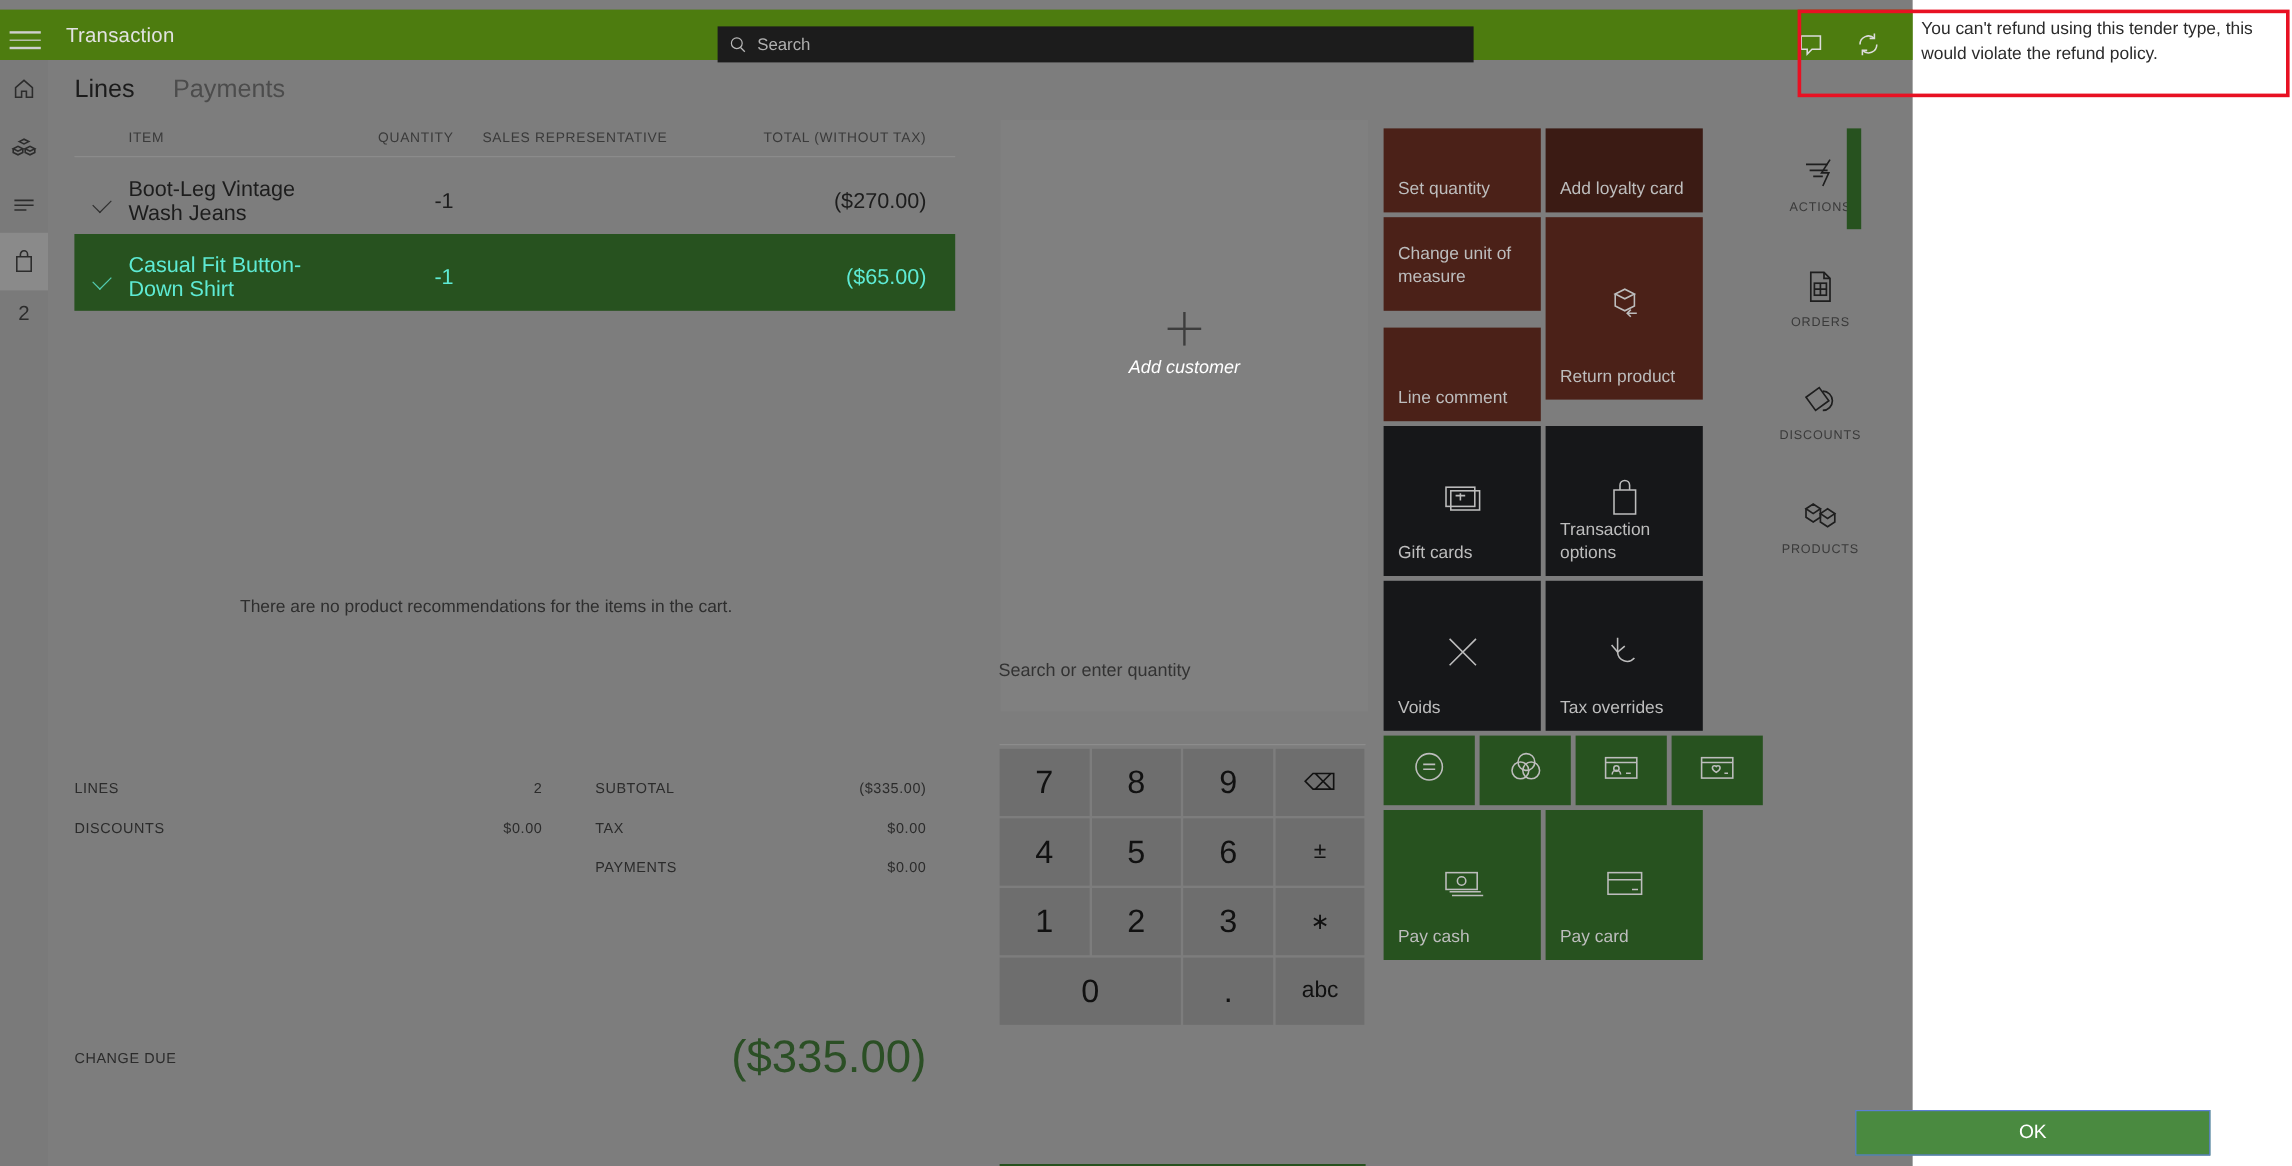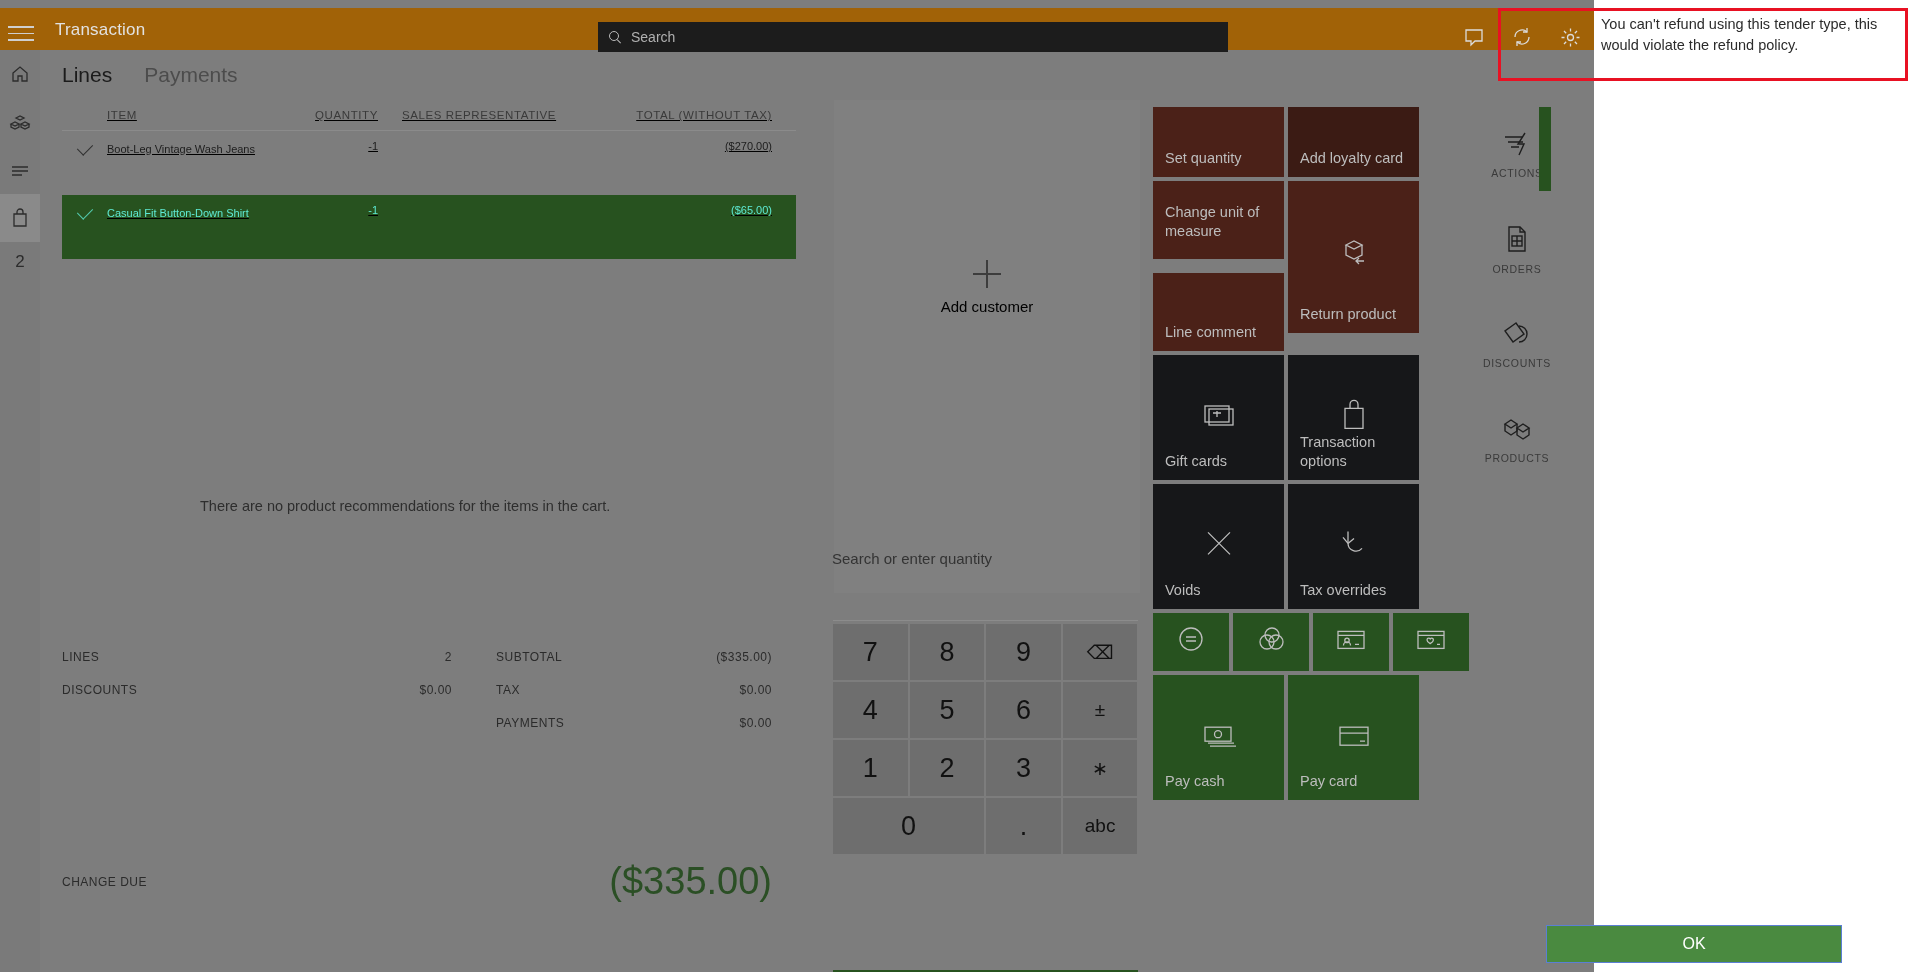--- a/index.html
+++ b/index.html
@@ -1,21 +1,21 @@
 <!DOCTYPE html>
 <html><head>
 <meta charset="utf-8">
 <style>
   html,body{margin:0;padding:0;background:#fff;}
   body{width:1910px;height:972px;font-family:"Liberation Sans",sans-serif;overflow:hidden;}
   #app{position:relative;width:1910px;height:972px;background:#ffffff;}
 
   
   .pos{position:absolute;left:0;top:0;width:1594px;height:972px;background:#7d7d7d;}
-  .topbar{position:absolute;left:0;top:8px;width:1594px;height:42px;background:#a16207;}
+  .topbar{position:absolute;left:0;top:8px;width:1594px;height:42px;background:#4d7c0f;padding-left:35px;}
   .hamburger{position:absolute;left:8px;top:13px;width:26px;height:18px;cursor:pointer;}
   .hamburger i{display:block;height:1.5px;background:#cfcfcf;margin:5px 0;}
   .topbar-title{position:absolute;left:55px;top:12px;font-size:17px;color:#e2e2e2;letter-spacing:.2px;}
   .searchbox{position:absolute;left:598px;top:14px;width:630px;height:30px;background:#1c1c1c;display:flex;align-items:center;}
   .searchbox .mag{margin-left:10px;width:15px;height:15px;position:relative;}
   .searchbox .mag:before{content:"";position:absolute;left:1px;top:1px;width:8px;height:8px;border:1.4px solid #b9b9b9;border-radius:50%;}
   .searchbox .mag:after{content:"";position:absolute;left:9px;top:9px;width:5px;height:1.4px;background:#b9b9b9;transform:rotate(45deg);transform-origin:left center;}
   .searchbox span{margin-left:8px;font-size:14px;color:#b0b0b0;}
   .topicons{position:absolute;top:8px;right:0;height:42px;display:flex;align-items:center;}
   .ticon{width:48px;height:42px;display:flex;align-items:center;justify-content:center;cursor:pointer;}
@@ -27,28 +27,28 @@
   .lr-item.sel{background:#8a8a8a;}
   .lr-item svg{stroke:#2c2c2c;fill:none;stroke-width:1.3;}
   .lr-count{width:40px;height:40px;display:flex;align-items:center;justify-content:center;font-size:17px;color:#2c2c2c;}
 
   
   .content{position:absolute;left:40px;top:50px;width:1554px;height:922px;}
   .tabs{position:absolute;left:22px;top:13px;display:flex;gap:32px;}
   .tab{font-size:21px;color:#4c4c4c;cursor:pointer;}
   .tab.active{color:#1b1b1b;}
 
-  .cart{position:absolute;left:22px;top:50px;width:734px;height:460px;text-decoration:underline;}
+  .cart{position:absolute;left:22px;top:50px;width:734px;height:460px;}
   .cart-head{display:flex;height:30px;align-items:center;font-size:11.5px;letter-spacing:.6px;color:#3a3a3a;border-bottom:1px solid #8b8b8b;}
   .c-exp{width:45px;}
   .c-item{flex:1;}
   .c-qty{width:110px;text-align:right;}
   .c-rep{width:190px;padding-left:24px;}
   .c-tot{width:180px;text-align:right;padding-right:24px;}
-  .row{display:flex;min-height:56px;padding-top:8px;font-size:11px;color:#1d1d1d;}
+  .row{display:flex;min-height:56px;padding-top:8px;font-size:18px;color:#1d1d1d;align-items:center;}
   .row.sel{background:#27521f;color:#5eead4;}
   .row .c-exp{display:flex;justify-content:center;padding-top:4px;cursor:pointer;}
   .row .chev{width:13px;height:8px;border-left:1.6px solid currentColor;border-bottom:1.6px solid currentColor;transform:rotate(-45deg);opacity:.8;}
   .row .c-item{max-width:180px;line-height:20px;}
   .row .c-qty,.row .c-tot{padding-top:1px;}
 
   .norec{position:absolute;left:160px;top:448px;font-size:14.5px;color:#2e2e2e;}
 
   .totals{position:absolute;left:22px;top:590px;width:734px;}
   .tline{display:flex;height:33px;align-items:center;font-size:12px;letter-spacing:.5px;color:#2b2b2b;}
@@ -59,21 +59,21 @@
   .changedue{position:absolute;left:22px;top:810px;width:734px;display:flex;align-items:center;}
   .cd-l{font-size:12px;letter-spacing:.5px;color:#2b2b2b;}
   .cd-v{flex:1;text-align:right;padding-right:24px;font-size:38px;color:#2b4f25;}
 
   
   .custpanel{position:absolute;left:794px;top:50px;width:306px;height:343px;background:#808080;display:flex;flex-direction:column;align-items:center;justify-content:flex-start;padding-top:150px;cursor:pointer;}
   .plus{width:28px;height:28px;position:relative;}
   .plus:before,.plus:after{content:"";position:absolute;background:#3d3d3d;}
   .plus:before{left:13px;top:0;width:1.8px;height:28px;}
   .plus:after{top:13px;left:0;height:1.8px;width:28px;}
-  .custpanel span{margin-top:10px;font-size:15px;color:#000000;}
+  .custpanel span{margin-top:10px;font-size:15px;color:#ffffff;font-style:italic;}
 
   .soq{position:absolute;left:792px;top:500px;font-size:15px;color:#333;}
 
   
   .keypad{position:absolute;left:793px;top:570px;width:305px;height:290px;border-top:1px solid #8c8c8c;}
   .kgrid{position:absolute;left:0;top:3px;width:305px;display:flex;flex-wrap:wrap;gap:2px;}
   .key{width:74.6px;height:56px;background:#6e6e6e;display:flex;align-items:center;justify-content:center;font-size:27px;color:#111;cursor:pointer;}
   .key.wide{width:151.2px;}
   .key.small{font-size:19px;}
   .kenter{position:absolute;left:0;top:349px;width:305px;height:46px;background:#27521f;display:flex;align-items:center;justify-content:center;cursor:pointer;}

